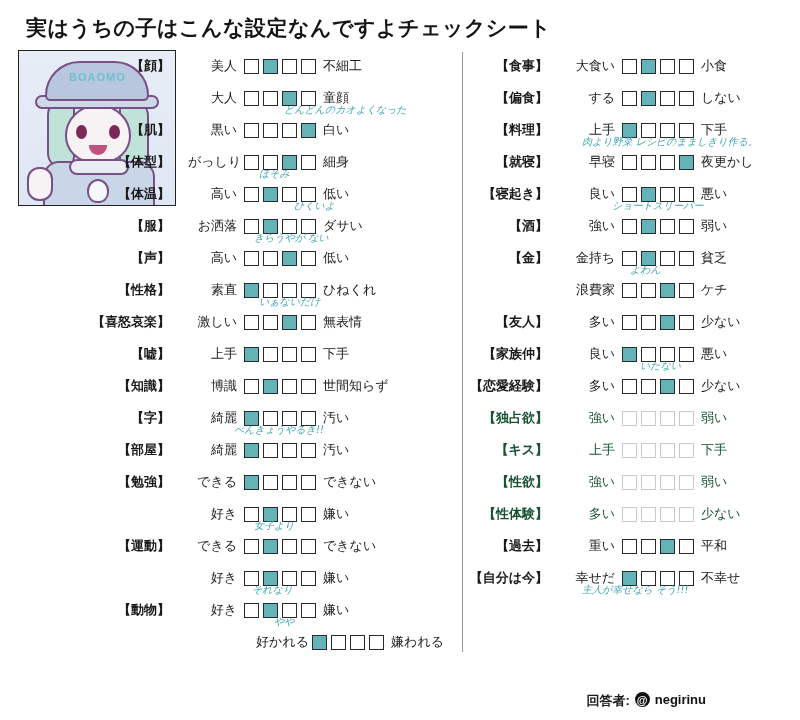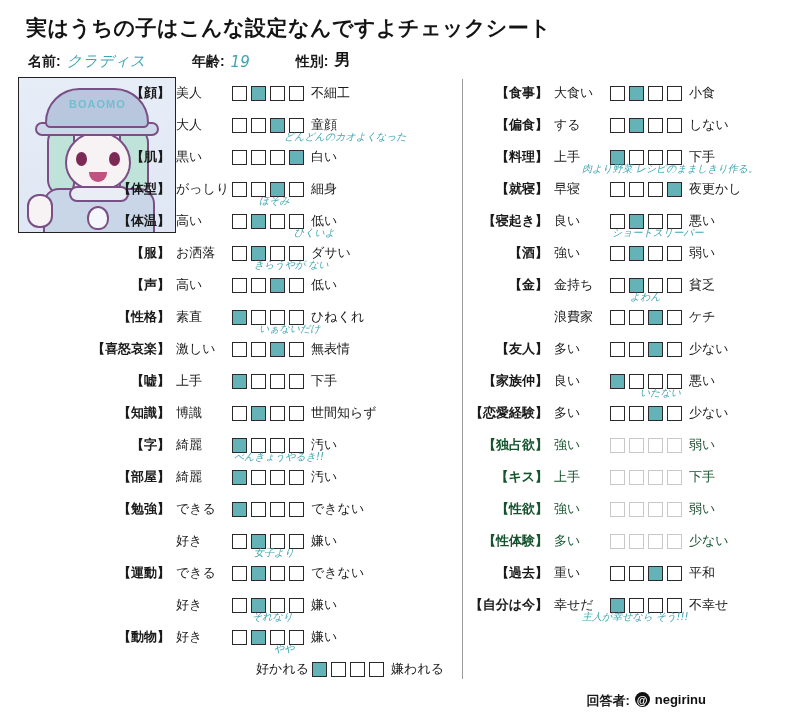--- a/index.html
+++ b/index.html
@@ -99,24 +99,25 @@
   .cat {
     width: 92px;
     text-align: right;
     padding-right: 6px;
     font-weight: bold;
     white-space: nowrap;
     font-size: 13px;
   }
   .lend {
     width: 56px;
-    text-align: left;
+    text-align: right;
     padding-right: 7px;
     white-space: nowrap;
     font-size: 13px;
+    margin-left: 12px;
   }
   .boxes { display: flex; gap: 4px; }
   .bx {
     width: 15px; height: 15px;
     border: 1px solid #2a2a2a;
     background: #ffffff;
   }
   .bx.on { background: #63b3b8; }
   .rend {
     margin-left: 7px;
@@ -150,30 +151,20 @@
   .handle { font-size: 13px; color: #111; }
   .lastrow { margin-left: 126px; }
 </style>
 </head>
 <body>
 
 <div id="sheet">
 
   <div class="title">実はうちの子はこんな設定なんですよチェックシート</div>
 
-  <div class="headrow">
-    <span class="lbl">名前:</span>
-    <span class="hand hand-name">クラディス</span>
-    <span class="spacer-lg"></span>
-    <span class="lbl">年齢:</span>
-    <span class="hand hand-val">19</span>
-    <span class="spacer-lg"></span>
-    <span class="lbl">性別:</span>
-    <span class="sex">男</span>
-  </div>
 
   <div id="body">
     <div id="leftcol">
       <div id="portrait">
         <div class="av-bg"></div>
         <div class="av-hair-l"></div>
         <div class="av-hair-r"></div>
         <div class="av-face"></div>
         <div class="av-eye-l"></div>
         <div class="av-eye-r"></div>

